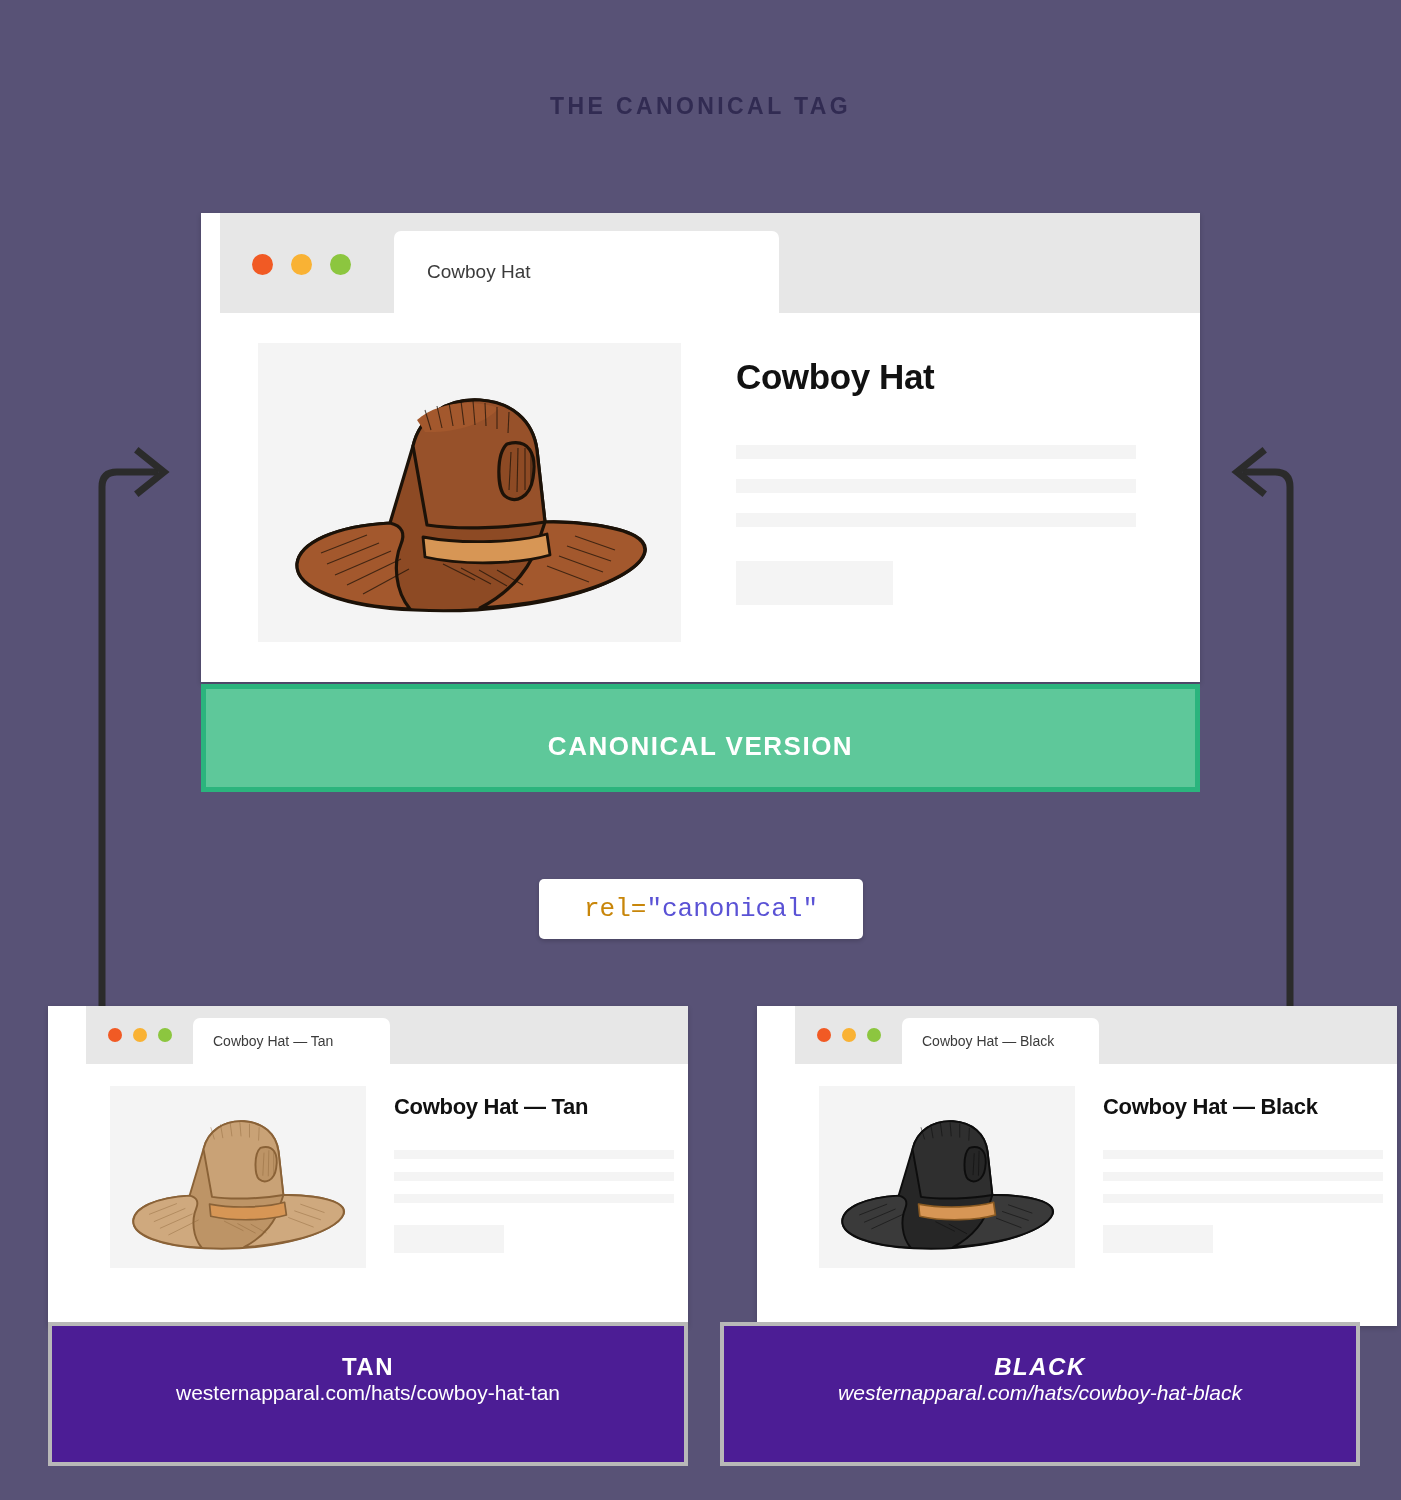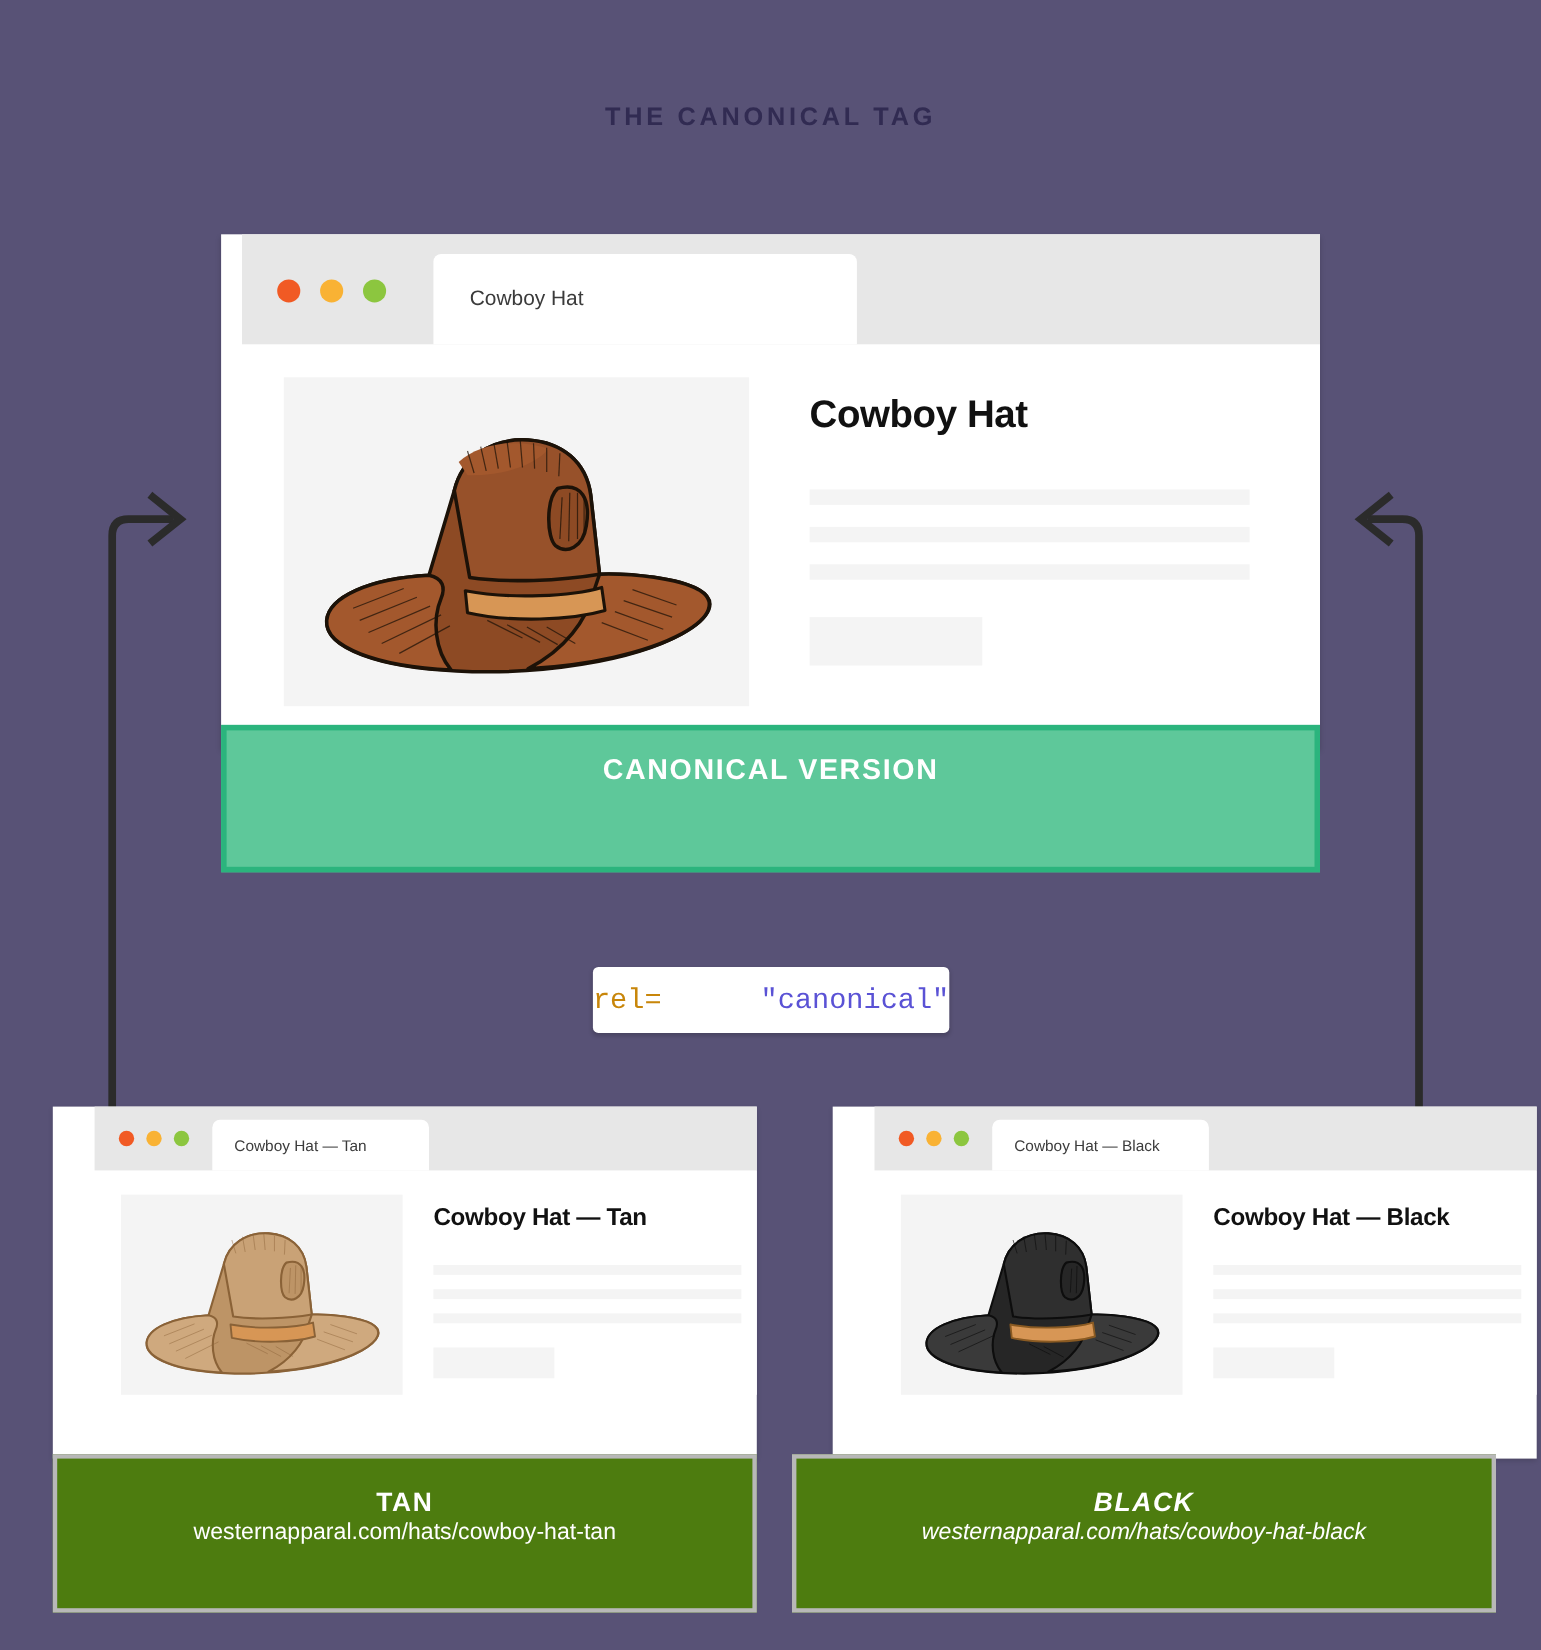--- a/index.html
+++ b/index.html
@@ -97,38 +97,38 @@
   #main-window .thumb { width: 423px; height: 299px; }
   #main-window .info { padding-left: 55px; padding-top: 14px; }
   #main-window .prod-title { font-size: 35px; letter-spacing: -0.4px; }
   #main-window .bar { height: 14px; width: 400px; margin-top: 0; }
   #main-window .bar.b1 { margin-top: 48px; }
   #main-window .bar.b2 { margin-top: 20px; }
   #main-window .bar.b3 { margin-top: 20px; }
   #main-window .btn-block { width: 157px; height: 44px; margin-top: 34px; }
 
   #canonical-banner {
-    left: 201px; top: 659px; width: 999px; height: 134px;
+    left: 201px; top: 684px; width: 999px; height: 108px;
     background: #5ec89a;
     border: 5px solid #2bb47d;
-    padding-top: 20px;
+    padding-top: 42px;
   }
   #canonical-banner .b-label { font-size: 26px; }
   #canonical-banner .b-url  { font-size: 23px; margin-top: 14px; font-weight: normal; }
 
   
   #code-badge {
     position: absolute;
     left: 539px; top: 879px;
     width: 324px; height: 60px;
     background: #ffffff;
     border-radius: 5px;
     display: flex;
     align-items: center;
-    justify-content: space-between;
+    justify-content: center;
     font-family: "Liberation Mono", monospace;
     font-size: 26px;
     box-shadow: 0 2px 4px rgba(0,0,0,0.18);
   }
   .code-attr { color: #c8860a; }
   .code-val  { color: #5a52d5; }
 
   
   .variant { width: 640px; height: 320px; padding-left: 38px; }
   .variant .chrome { height: 58px; }
@@ -146,21 +146,21 @@
   .variant .bar.b1 { margin-top: 30px; }
   .variant .bar.b2 { margin-top: 13px; }
   .variant .bar.b3 { margin-top: 13px; }
   .variant .btn-block { width: 110px; height: 28px; margin-top: 22px; }
 
   #tan-window   { left: 48px;  top: 1006px; }
   #black-window { left: 757px; top: 1006px; }
 
   .variant-banner {
     width: 640px; height: 144px;
-    background: #4d7c0f;
+    background: #4c1d95;
     border: 4px solid #b8b8b8;
     padding-top: 27px;
   }
   .variant-banner .b-label { font-size: 24px; }
   .variant-banner .b-url  { font-size: 21px; }
   #tan-banner   { left: 48px;  top: 1322px; }
   #black-banner { left: 720px; top: 1322px; font-style: italic; }
 
   
   #connectors {

